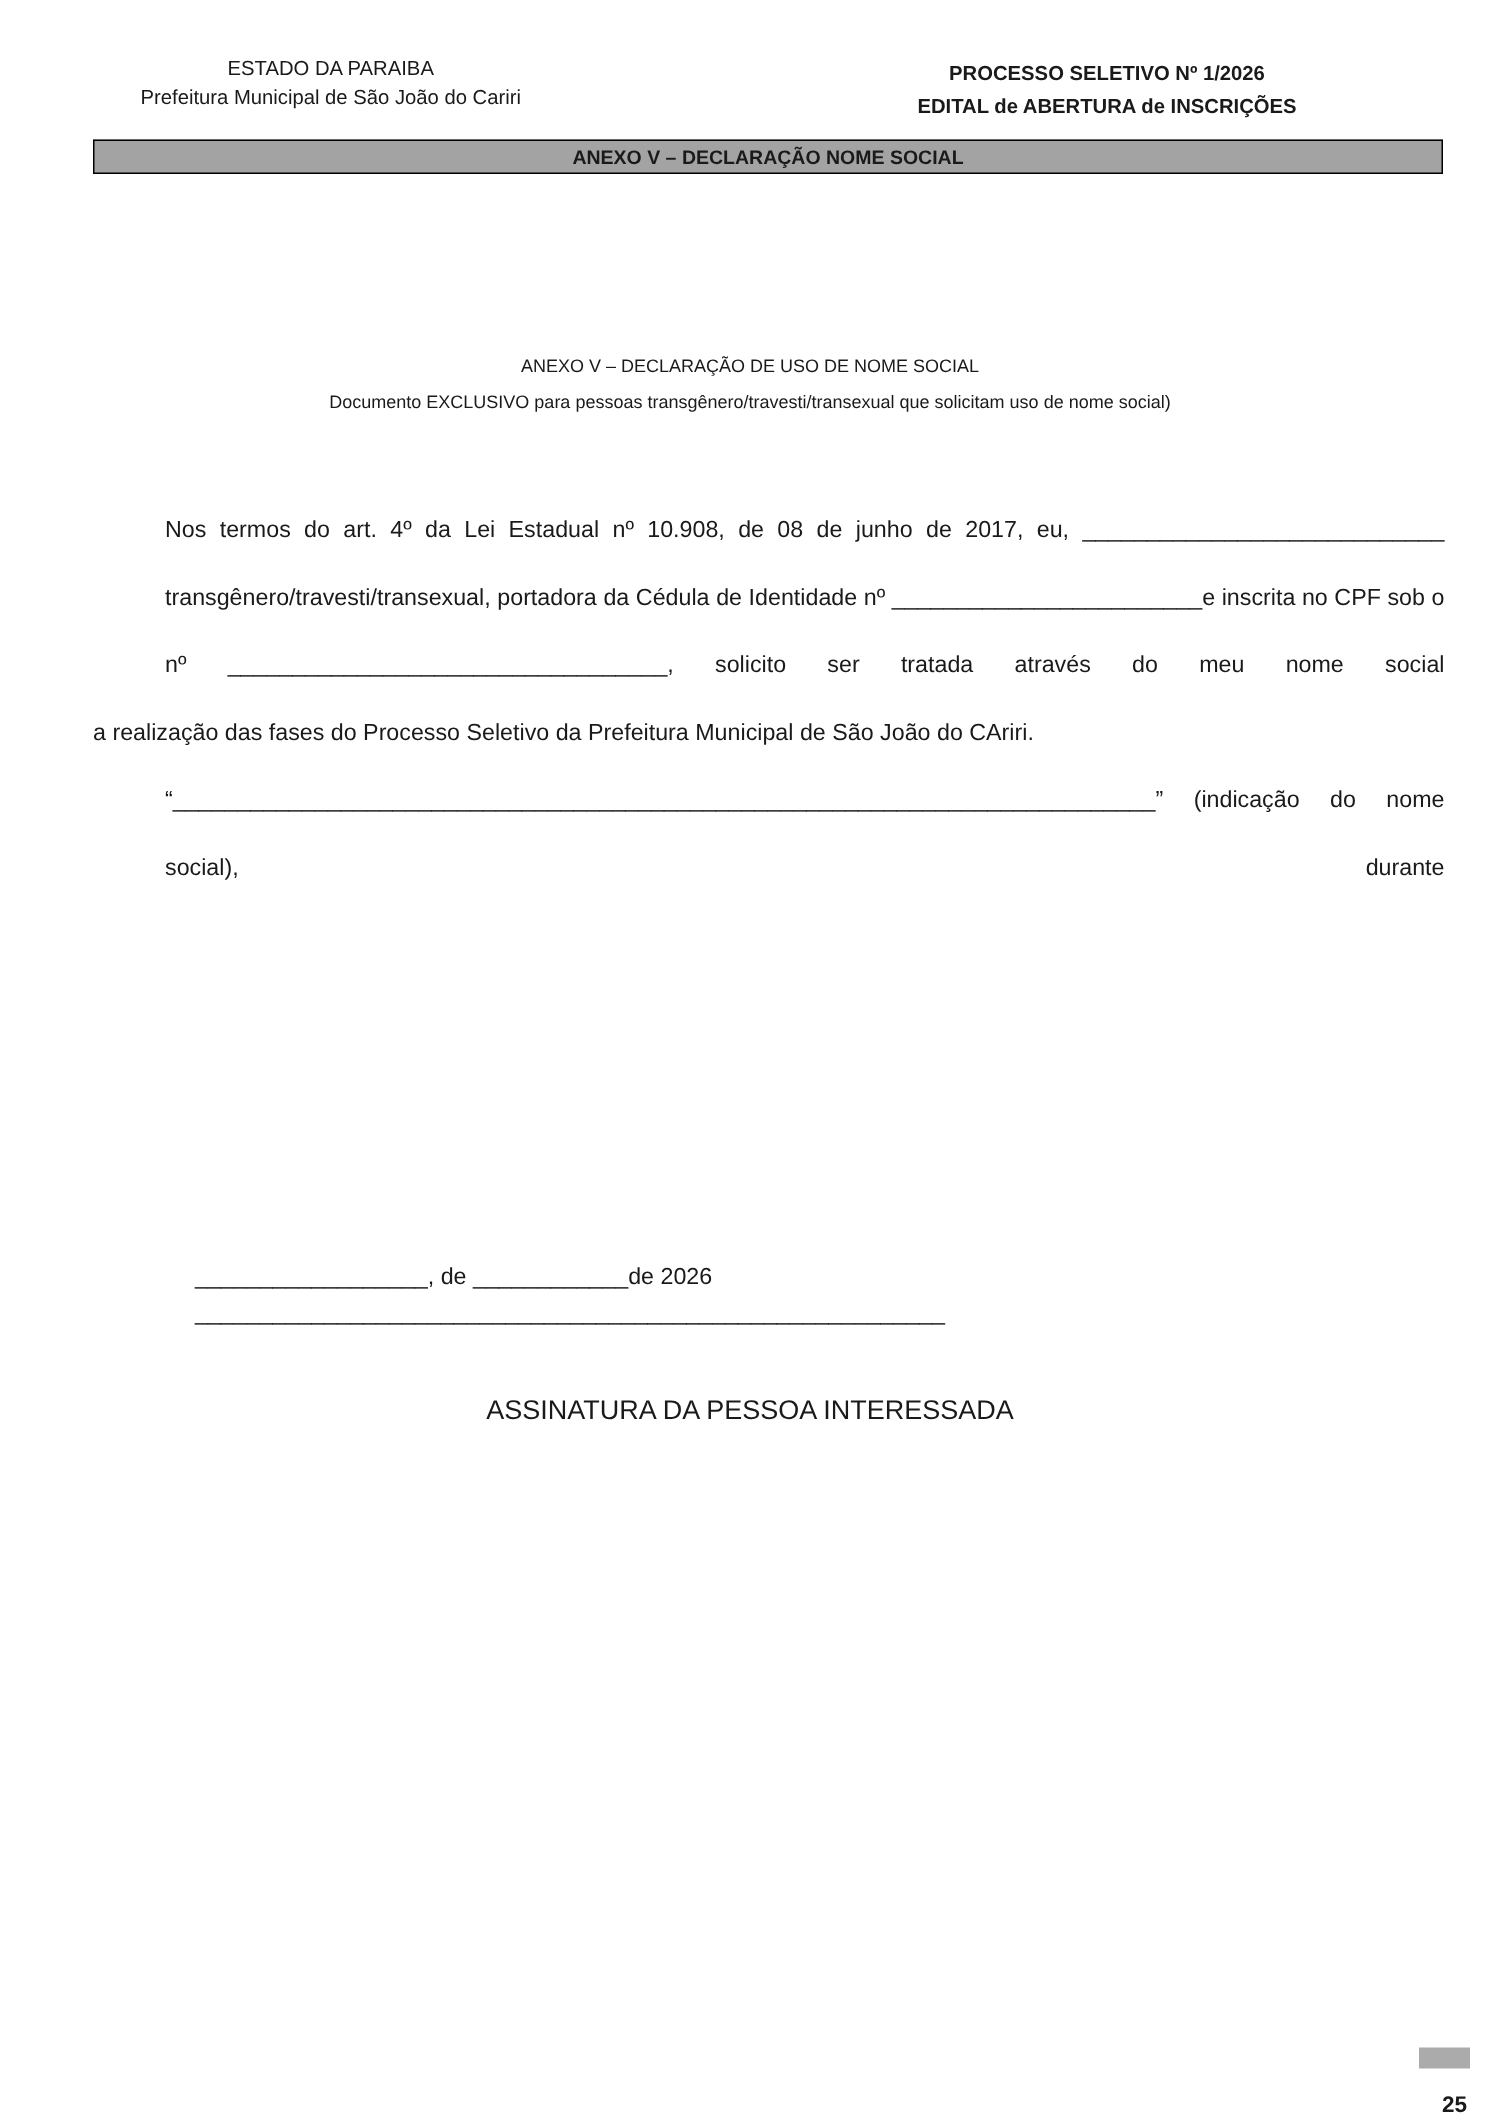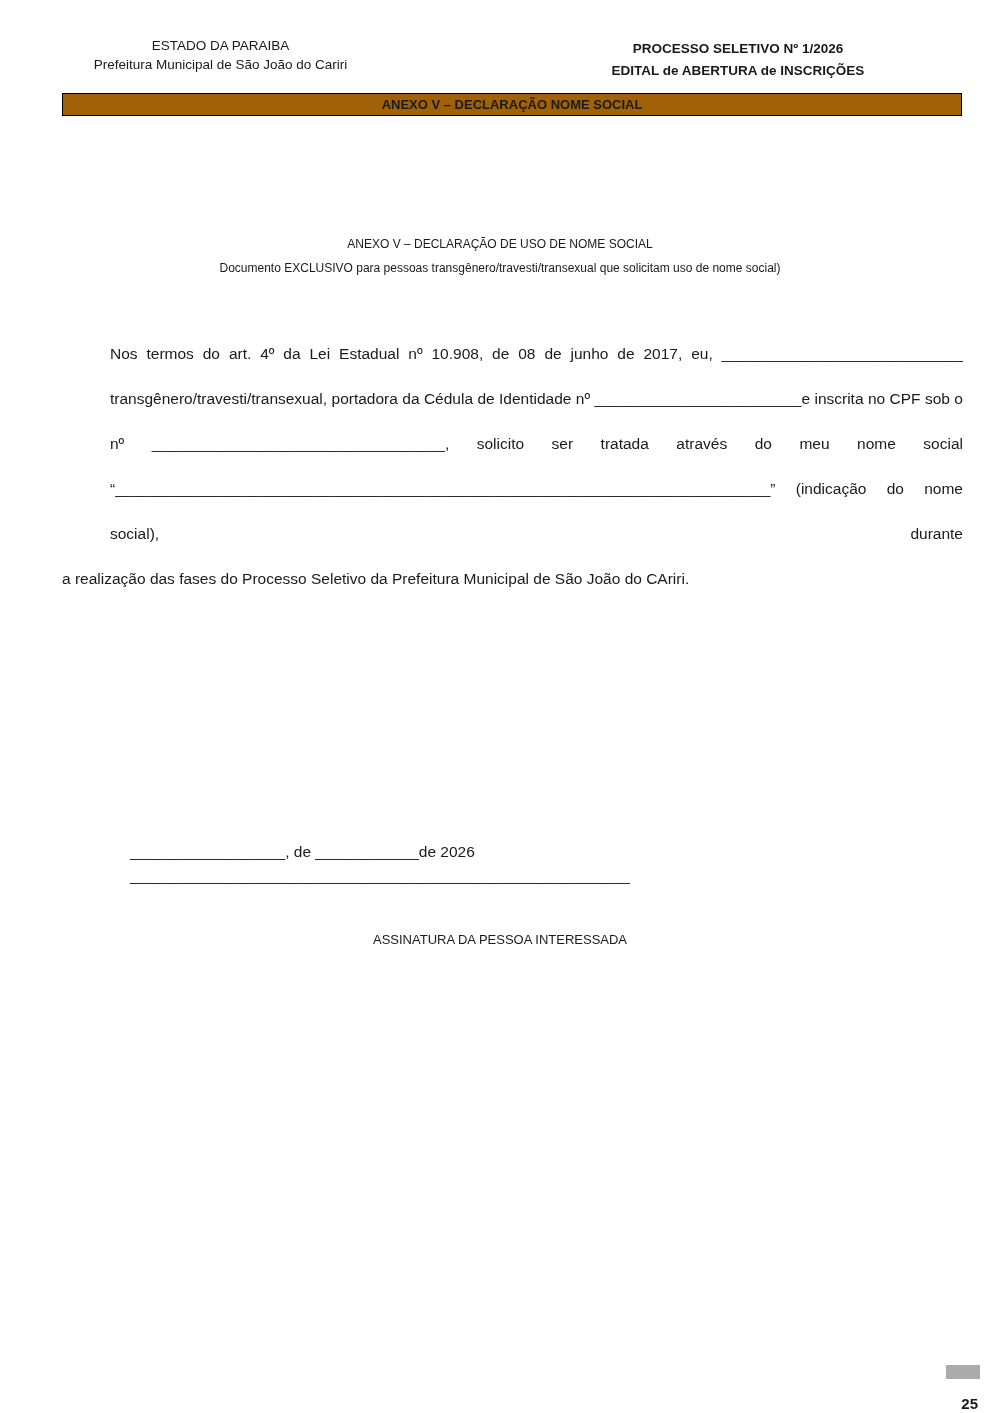--- a/index.html
+++ b/index.html
@@ -34,21 +34,21 @@
       font-weight: bold;
       font-size: 13.5px;
       line-height: 22px;
     }
     .banner {
       position: absolute;
       top: 93px;
       left: 62px;
       width: 900px;
       height: 23px;
-      background: #a16207;
+      background: #a3a3a3;
       border: 1px solid #000000;
       font-weight: bold;
       font-size: 13px;
       text-align: center;
       line-height: 21px;
     }
     .title-block {
       position: absolute;
       top: 232px;
       left: 0;
@@ -80,21 +80,21 @@
       width: 810px;
       font-size: 15.5px;
       line-height: 24px;
     }
     .signature {
       position: absolute;
       top: 930px;
       left: 0;
       width: 1000px;
       text-align: center;
-      font-size: 13px;
+      font-size: 18px;
       line-height: 20px;
     }
     .footer {
       position: absolute;
       top: 1365px;
       right: 20px;
       width: 36px;
       text-align: right;
     }
     .footer-box {
@@ -129,22 +129,22 @@
 
   <div class="title-block">
     <div>ANEXO V  – DECLARAÇÃO DE USO DE NOME SOCIAL</div>
     <div>Documento EXCLUSIVO para pessoas transgênero/travesti/transexual que solicitam uso de nome social)</div>
   </div>
 
   <div class="body-block">
     <div class="body-line jline">Nos termos do art. 4º da Lei Estadual nº 10.908, de 08 de junho de 2017, eu, ____________________________</div>
     <div class="body-line jline">transgênero/travesti/transexual, portadora da Cédula de Identidade nº ________________________e inscrita no CPF sob o</div>
     <div class="body-line jline">nº __________________________________, solicito ser tratada através do meu nome social</div>
+    <div class="body-line">a realização das fases do Processo Seletivo da Prefeitura Municipal de São João do CAriri.</div>
     <div class="body-line jline">“____________________________________________________________________________” (indicação do nome social), durante</div>
-    <div class="body-line">a realização das fases do Processo Seletivo da Prefeitura Municipal de São João do CAriri.</div>
   </div>
 
   <div class="date-line">__________________, de ____________de 2026 __________________________________________________________</div>
 
   <div class="signature">ASSINATURA DA PESSOA INTERESSADA</div>
 
   <div class="footer">
     <div class="footer-box"></div>
     <div class="footer-num">25</div>
   </div>

